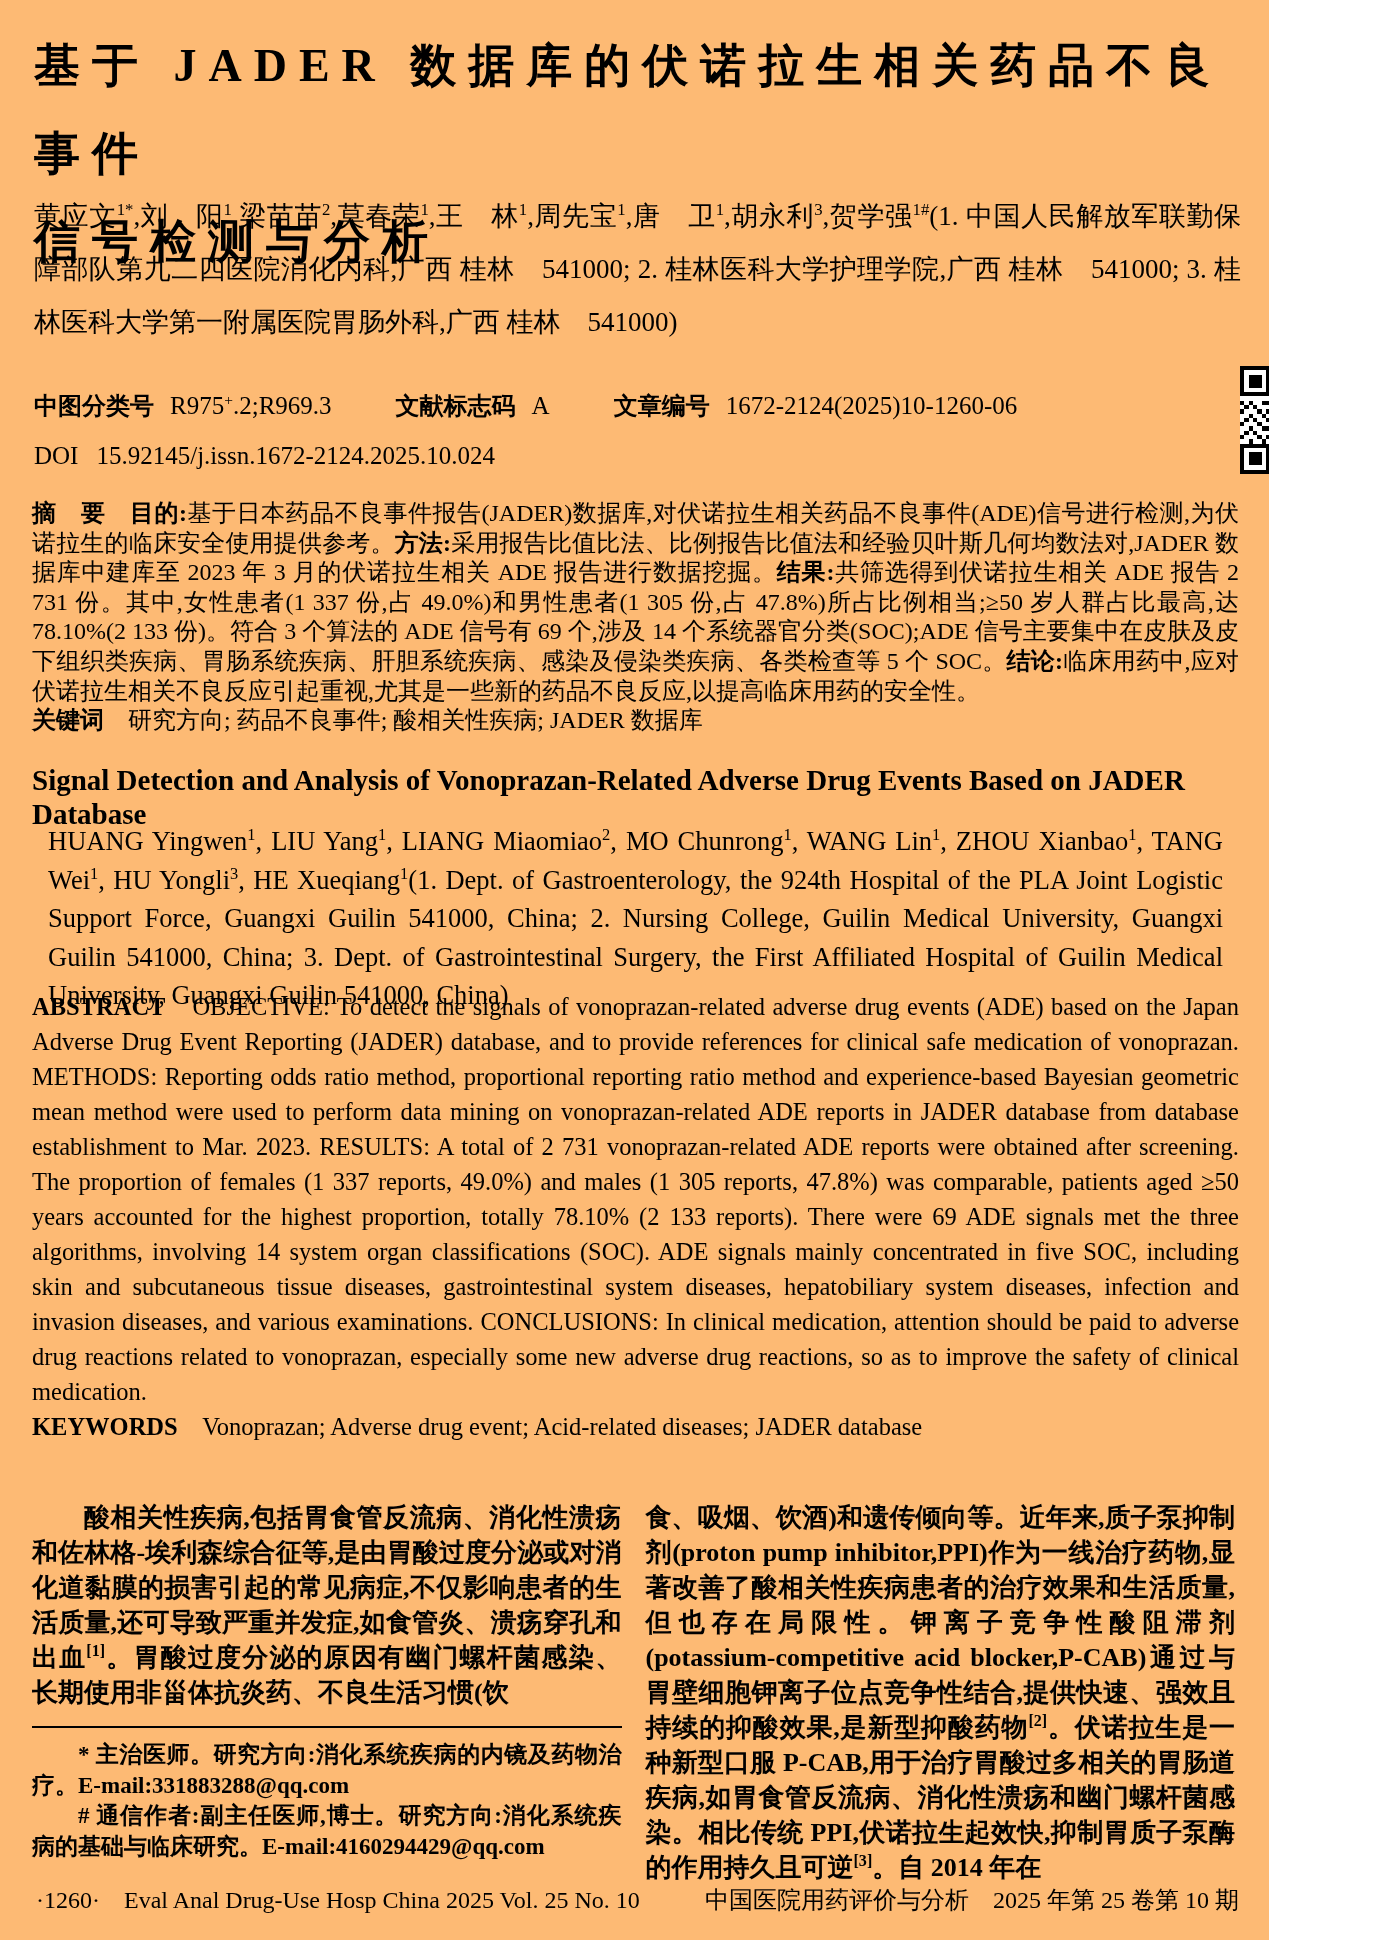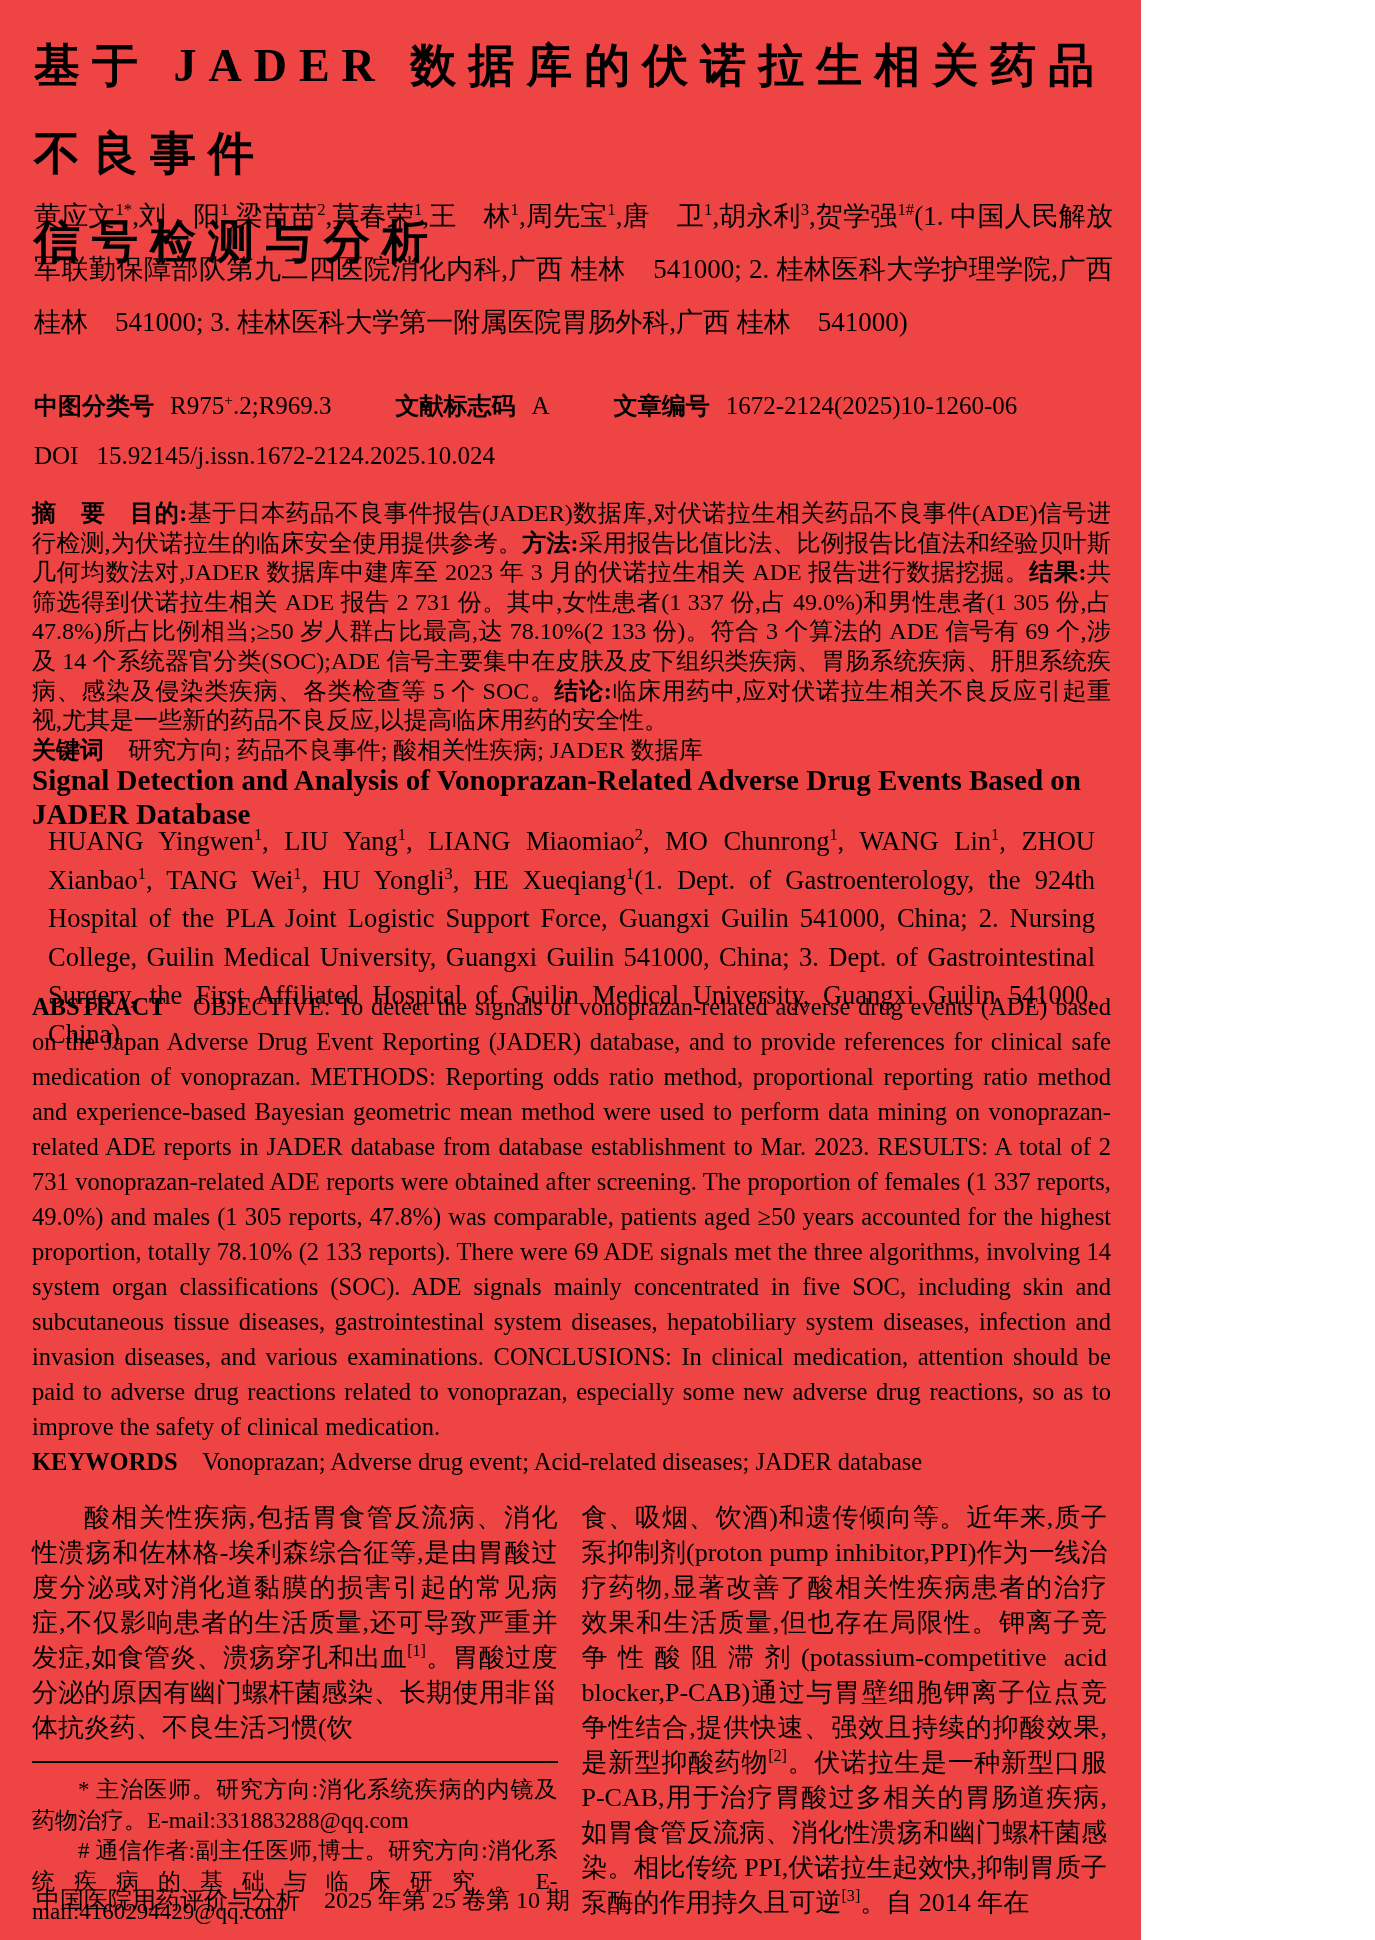--- a/index.html
+++ b/index.html
@@ -1,19 +1,19 @@
 <!DOCTYPE html>
 <html><head>
 <meta charset="utf-8">
 <style>
   html,body{margin:0;padding:0;background:#ffffff;}
   .page{
     position:relative;
-    width:1141px;height:1940px;
-    background:#ef4444;color:#000;
+    width:1269px;height:1940px;
+    background:#fdba74;color:#000;
     font-family:"Liberation Serif","DejaVu Serif",serif;
     overflow:hidden;
   }
   .b{font-weight:bold;}
   sup{font-size:0.62em;line-height:0;}
 
   .cn-title{
     position:absolute;left:34px;top:22px;right:28px;
     margin:0;font-size:46px;font-weight:700;letter-spacing:12px;
     line-height:88px;font-family:"Liberation Serif","DejaVu Serif",serif;
@@ -63,21 +63,21 @@
     position:absolute;left:32px;top:989px;right:30px;
   }
   .en-abstract,.en-keywords{
     margin:0;font-size:24.5px;line-height:35px;text-align:justify;
   }
   .en-keywords{text-align:left;}
 
   .body-cols{
     position:absolute;left:32px;top:1500px;right:34px;
     display:flex;gap:24px;
-    font-size:26px;line-height:35px;
+    font-size:26px;line-height:35px;font-weight:bold;
   }
   .col{flex:1;min-width:0;}
   .body-para{margin:0;text-align:justify;}
   .body-para.indent{text-indent:2em;}
 
   .footnotes{
     margin-top:16px;border-top:2px solid #000;padding-top:12px;
     font-size:23px;line-height:30.5px;
   }
   .footnotes p{margin:0;text-indent:2em;text-align:justify;}
@@ -158,16 +158,17 @@
         <p><span>* 主治医师。研究方向:消化系统疾病的内镜及药物治疗。E-mail:331883288@qq.com</span></p>
         <p><span># 通信作者:副主任医师,博士。研究方向:消化系统疾病的基础与临床研究。E-mail:4160294429@qq.com</span></p>
       </div>
     </div>
     <div class="col col-right">
       <p class="body-para"><span>食、吸烟、饮酒)和遗传倾向等。近年来,质子泵抑制剂(proton pump inhibitor,PPI)作为一线治疗药物,显著改善了酸相关性疾病患者的治疗效果和生活质量,但也存在局限性。钾离子竞争性酸阻滞剂(potassium-competitive acid blocker,P-CAB)通过与胃壁细胞钾离子位点竞争性结合,提供快速、强效且持续的抑酸效果,是新型抑酸药物</span><sup>[2]</sup><span>。伏诺拉生是一种新型口服 P-CAB,用于治疗胃酸过多相关的胃肠道疾病,如胃食管反流病、消化性溃疡和幽门螺杆菌感染。相比传统 PPI,伏诺拉生起效快,抑制胃质子泵酶的作用持久且可逆</span><sup>[3]</sup><span>。自 2014 年在</span></p>
     </div>
   </div>
 
   <div class="page-footer">
+    <span>·1260·　Eval Anal Drug-Use Hosp China 2025 Vol. 25 No. 10</span>
     <span>中国医院用药评价与分析　2025 年第 25 卷第 10 期</span>
   </div>
 
 </div>
 
 </body></html>

